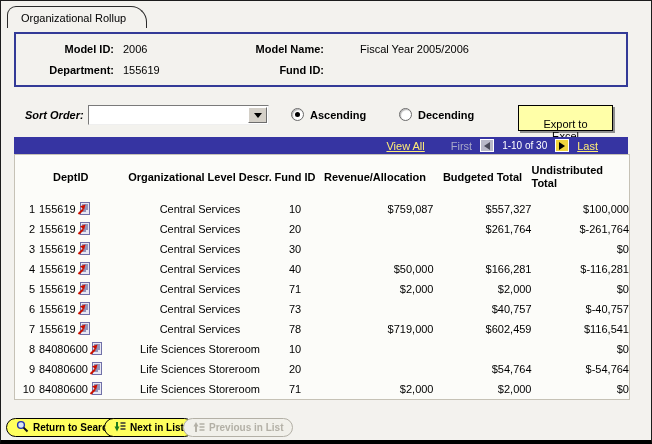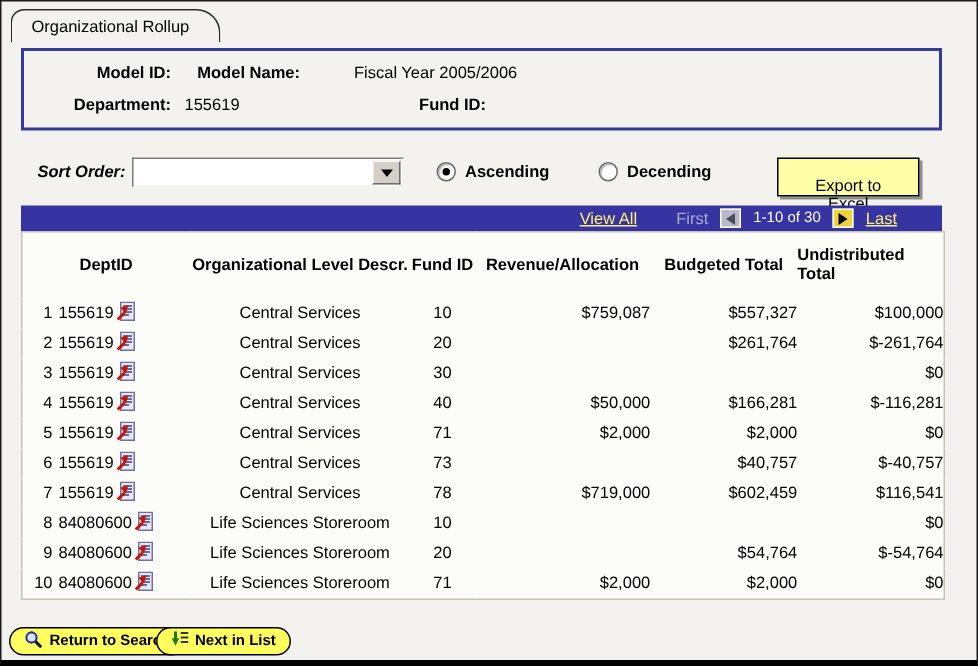--- a/index.html
+++ b/index.html
@@ -92,20 +92,21 @@
 
 <div class="screen">
 
   <div class="tab">
     <span>Organizational Rollup</span>
   </div>
 
   <div class="header-box">
     <div class="hrow">
       <span class="hlblA">Model ID:</span>
+      <span class="hvalA">2006</span>
       <span class="hlblB">Model Name:</span>
       <span class="hvalB">Fiscal Year 2005/2006</span>
     </div>
     <div class="hrow">
       <span class="hlblA">Department:</span>
       <span class="hvalA">155619</span>
       <span class="hlblB">Fund ID:</span>
       <span class="hvalB"></span>
     </div>
   </div>
@@ -389,14 +390,24 @@
     <span>
       <svg width="12" height="12" viewBox="0 0 12 12">
         <path d="M6.5 2h5M6.5 5h5M6.5 8h5" stroke="#333" stroke-width="1.3" fill="none"></path>
         <line x1="3" y1="1" x2="3" y2="6" stroke="#1e7a1e" stroke-width="2"></line>
         <polygon points="0.5,5.5 5.5,5.5 3,10.5" fill="#1e7a1e"></polygon>
       </svg>
     </span>
     <span>Next in List</span>
   </button>
 
+  <button class="fbtn fb3 disabled">
+    <span>
+      <svg width="12" height="12" viewBox="0 0 12 12">
+        <path d="M6.5 3h5M6.5 6h5M6.5 9h5" stroke="#b3b0a6" stroke-width="1.3" fill="none"></path>
+        <line x1="3" y1="5" x2="3" y2="11" stroke="#b3b0a6" stroke-width="2"></line>
+        <polygon points="0.5,5.5 5.5,5.5 3,1" fill="#b3b0a6"></polygon>
+      </svg>
+    </span>
+    <span>Previous in List</span>
+  </button>
 
 </div>
 
 </body></html>

